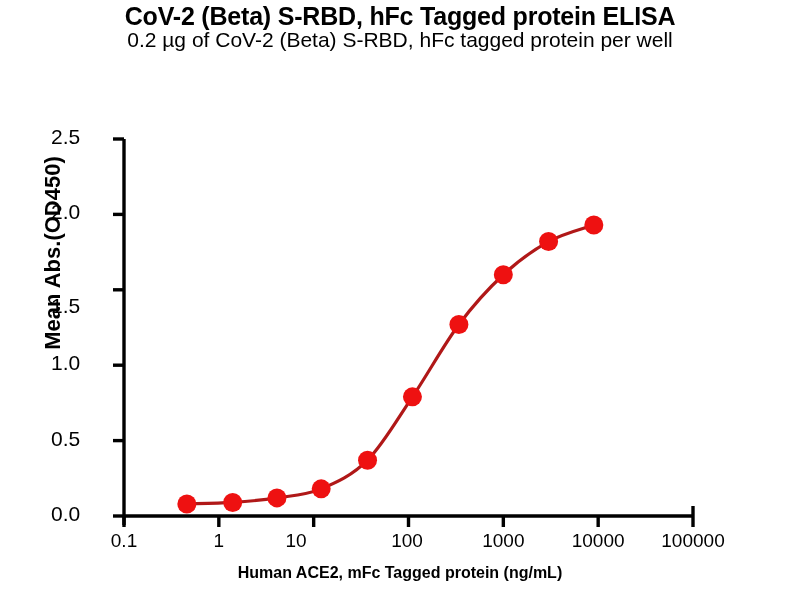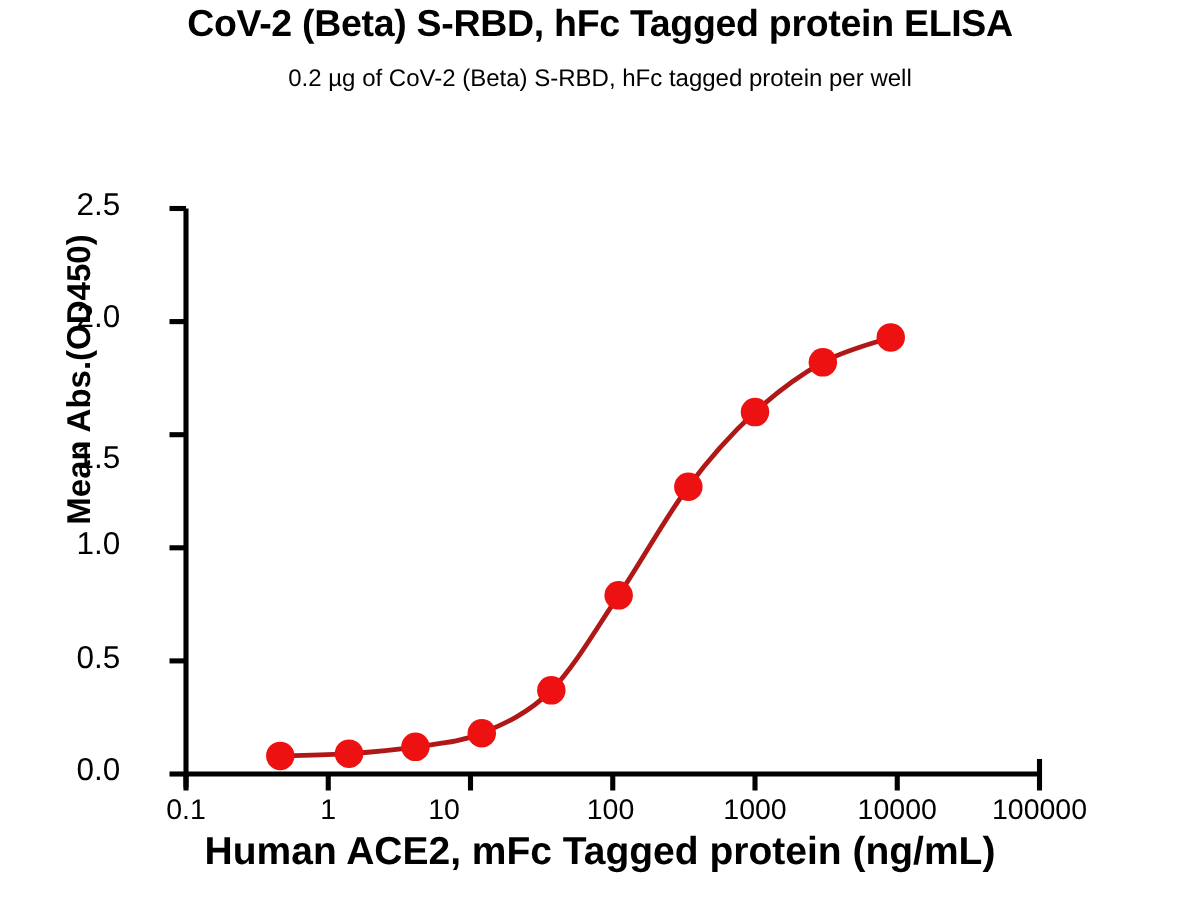--- a/index.html
+++ b/index.html
@@ -8,37 +8,37 @@
     font-family:"Liberation Sans", sans-serif;
     color:#000000;overflow:hidden;position:relative;
   }
   #figure{position:absolute;left:0;top:0;width:800px;height:600px;}
   .title{
     position:absolute;left:0;top:2px;width:800px;text-align:center;
     font-size:25px;font-weight:bold;letter-spacing:-0.2px;
     font-family:"Liberation Sans", sans-serif;
   }
   .subtitle{
-    position:absolute;left:0;top:44px;width:800px;text-align:center;
-    font-size:16px;font-weight:normal;
+    position:absolute;left:0;top:28px;width:800px;text-align:center;
+    font-size:21px;font-weight:normal;
     font-family:"Liberation Sans", sans-serif;
   }
   .ylabel{
     position:absolute;
     left:-112px;top:240px;width:330px;
     transform:rotate(-90deg);
     transform-origin:center center;
     text-align:center;
     font-size:22px;font-weight:bold;
     font-family:"Liberation Sans", sans-serif;
     white-space:nowrap;
   }
   .xlabel{
-    position:absolute;left:0;top:552px;width:800px;text-align:center;
-    font-size:26px;font-weight:bold;
+    position:absolute;left:0;top:564px;width:800px;text-align:center;
+    font-size:16px;font-weight:bold;
     font-family:"Liberation Sans", sans-serif;
   }
   .ytick-label{
     position:absolute;width:58px;
     font-size:21px;font-family:"Liberation Sans", sans-serif;
   }
   .xtick-label{
     position:absolute;text-align:center;
     font-size:19px;font-family:"Liberation Sans", sans-serif;
   }

